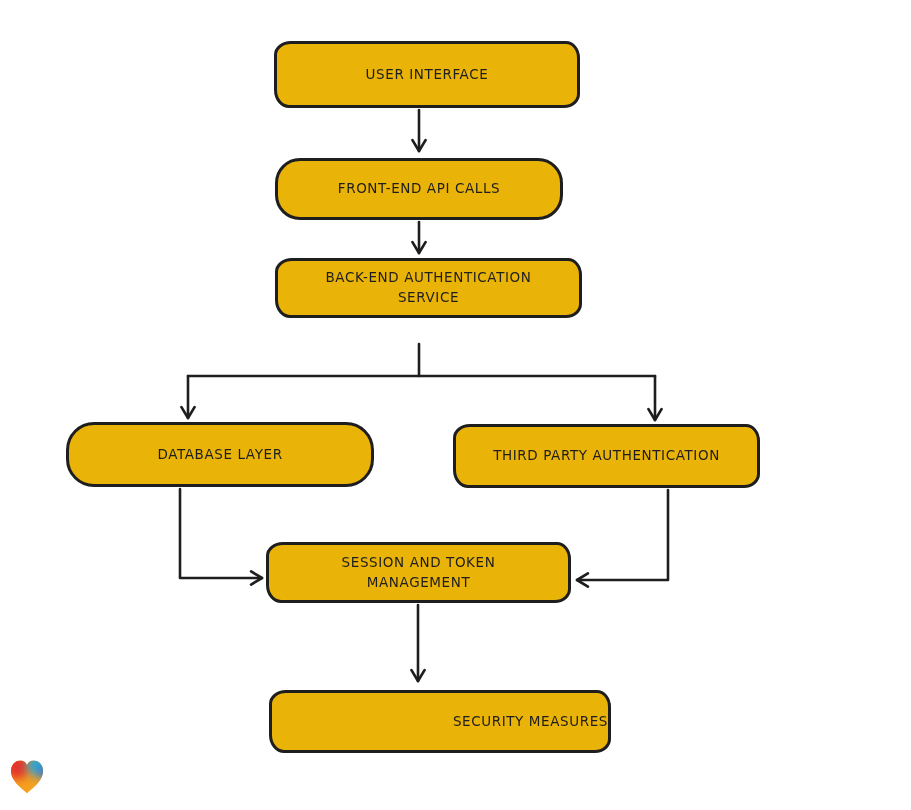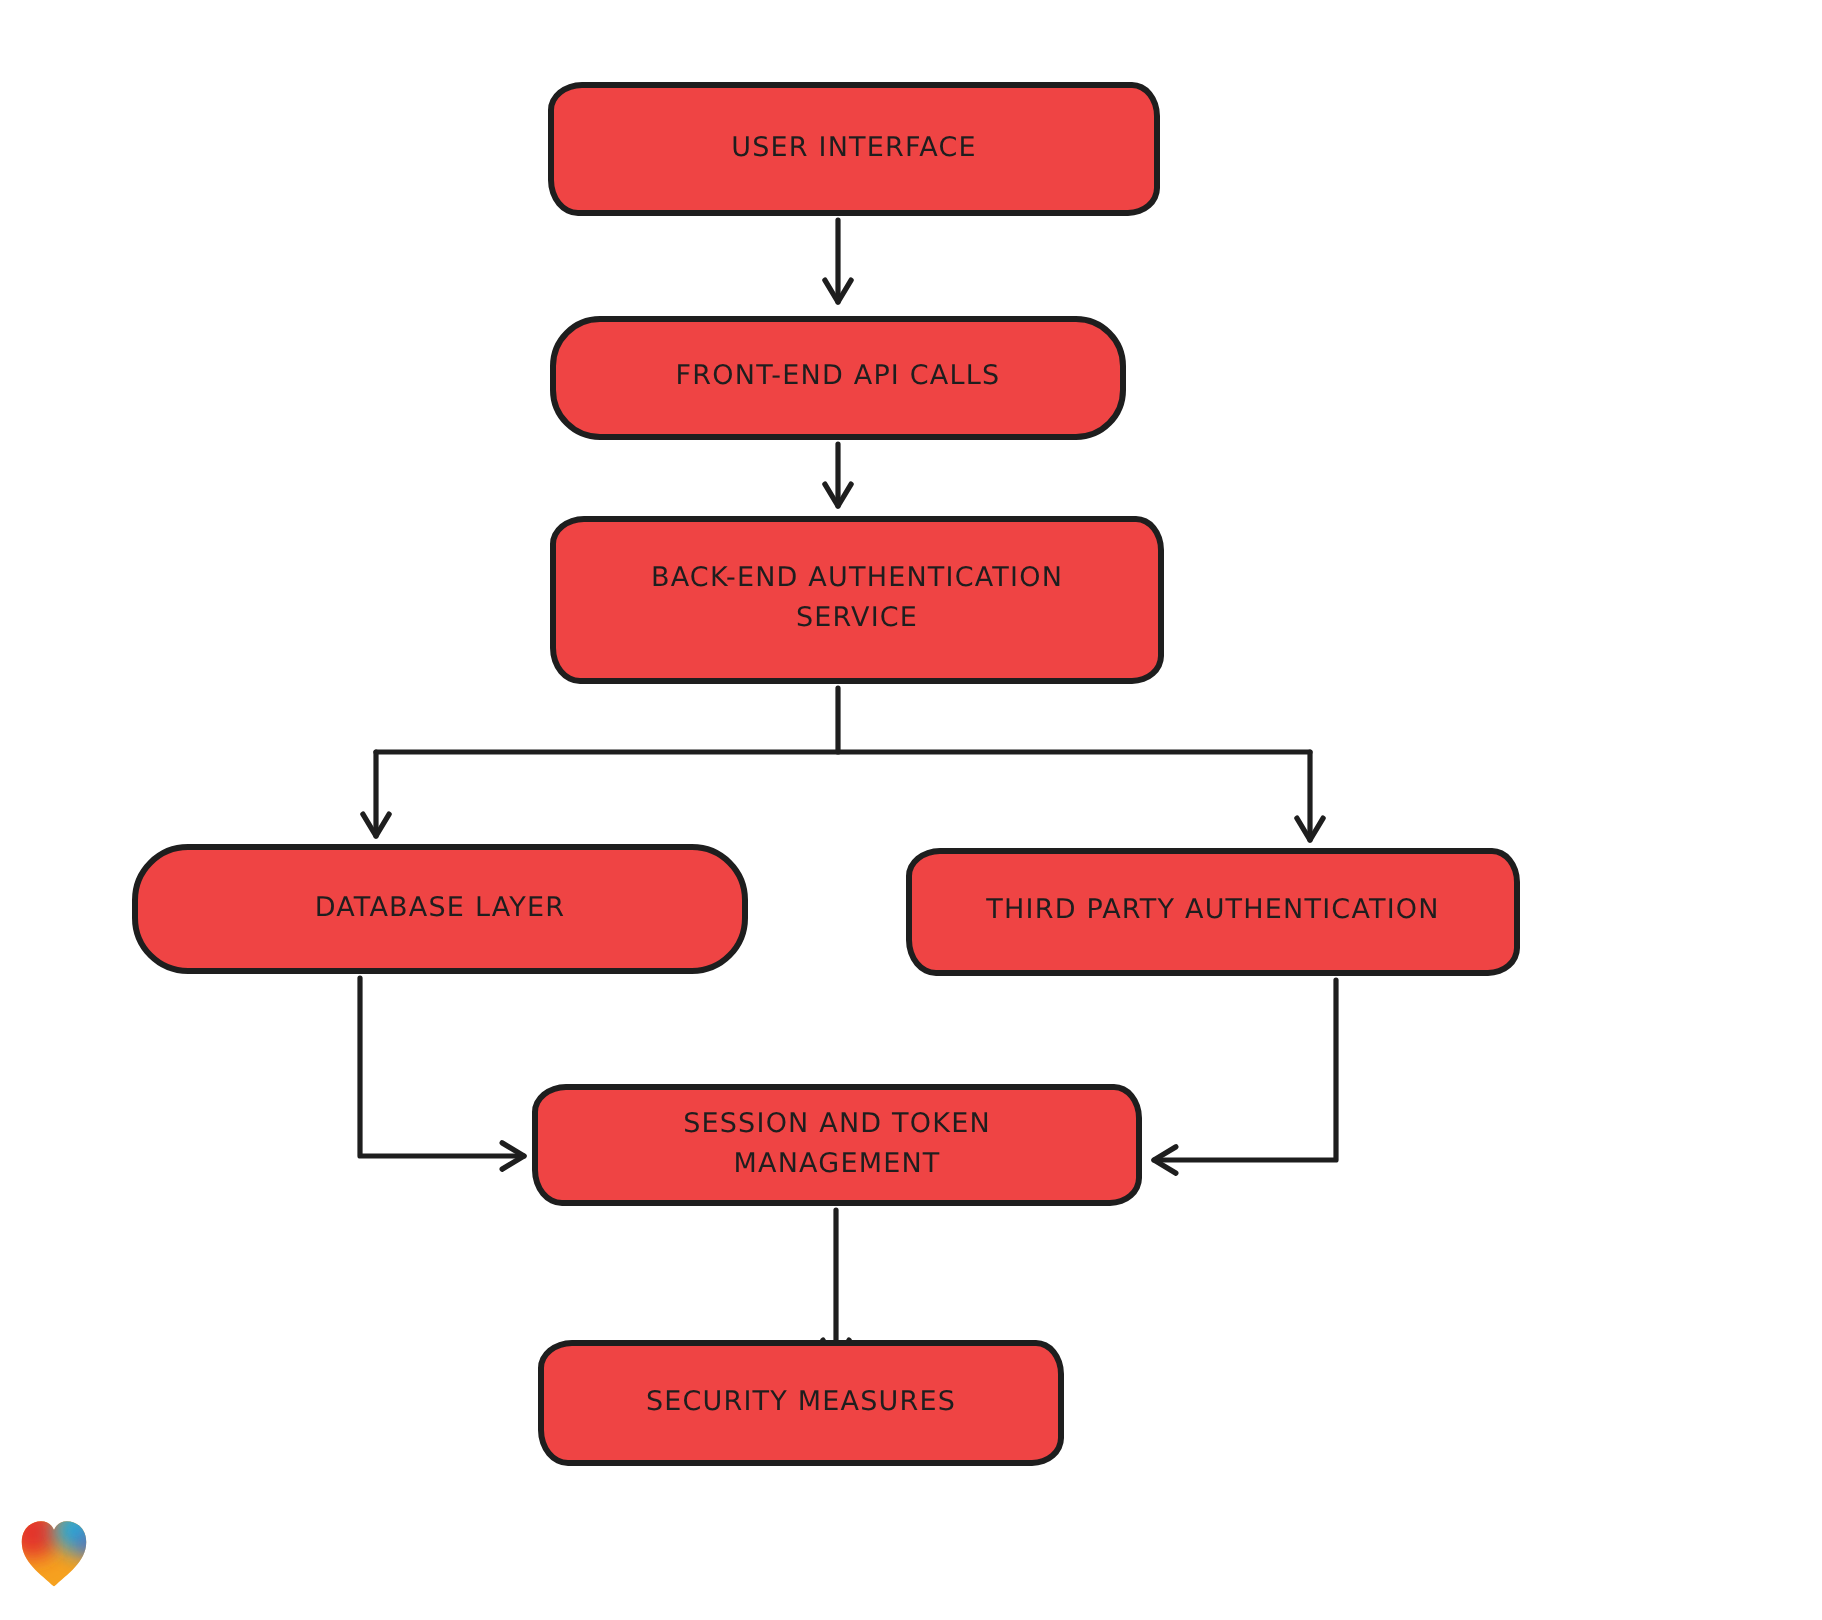--- a/index.html
+++ b/index.html
@@ -19,21 +19,21 @@
     position: absolute;
     left: 0;
     top: 0;
     width: 911px;
     height: 810px;
     pointer-events: none;
   }
   .node {
     position: absolute;
     box-sizing: border-box;
-    background: #ef4444;
+    background: #eab308;
     border: 3px solid #1e1e1e;
     display: flex;
     align-items: center;
     justify-content: center;
     text-align: center;
     border-radius: 17px 14px 16px 15px / 14px 17px 14px 18px;
   }
   .node .label {
     font-size: 13.5px;
     letter-spacing: 0.6px;
@@ -86,37 +86,37 @@
   </svg>
 
   <div class="node" style="left:274px; top:41px; width:306px; height:67px;">
     <span class="label">USER INTERFACE</span>
   </div>
 
   <div class="node" style="left:275px; top:158px; width:288px; height:62px;border-radius:25px;">
     <span class="label">FRONT-END API CALLS</span>
   </div>
 
-  <div class="node node-backend" style="left:275px; top:258px; width:307px; height:84px;">
+  <div class="node node-backend" style="left:275px; top:258px; width:307px; height:60px;">
     <span class="label">BACK-END AUTHENTICATION SERVICE</span>
   </div>
 
   <div class="node" style="left:66px; top:422px; width:308px; height:65px;border-radius:28px;">
     <span class="label">DATABASE LAYER</span>
   </div>
 
   <div class="node node-session" style="left:266px; top:542px; width:305px; height:61px;">
     <span class="label">SESSION AND TOKEN MANAGEMENT</span>
   </div>
 
   <div class="node" style="left:453px; top:424px; width:307px; height:64px;">
     <span class="label">THIRD PARTY AUTHENTICATION</span>
   </div>
 
-  <div class="node" style="left:269px; top:670px; width:263px; height:63px;">
+  <div class="node" style="left:269px; top:690px; width:342px; height:63px;justify-content:flex-end;">
     <span class="label">SECURITY MEASURES</span>
   </div>
 
   <a class="logo">
     <svg width="38" height="40" viewBox="0 0 32 34" xmlns="http://www.w3.org/2000/svg">
       <defs>
         <clipPath id="heart-clip">
           <path d="M16 30 C10.5 24.8 2.3 19.5 2.3 11 C2.3 5.2 6.5 2.2 10.5 2.2 C13.2 2.2 15.2 3.9 16 6 C16.8 3.9 18.8 2.2 21.5 2.2 C25.5 2.2 29.7 5.2 29.7 11 C29.7 19.5 21.5 24.8 16 30 Z"></path>
         </clipPath>
         <filter id="heart-blur" x="-60%" y="-60%" width="220%" height="220%">

